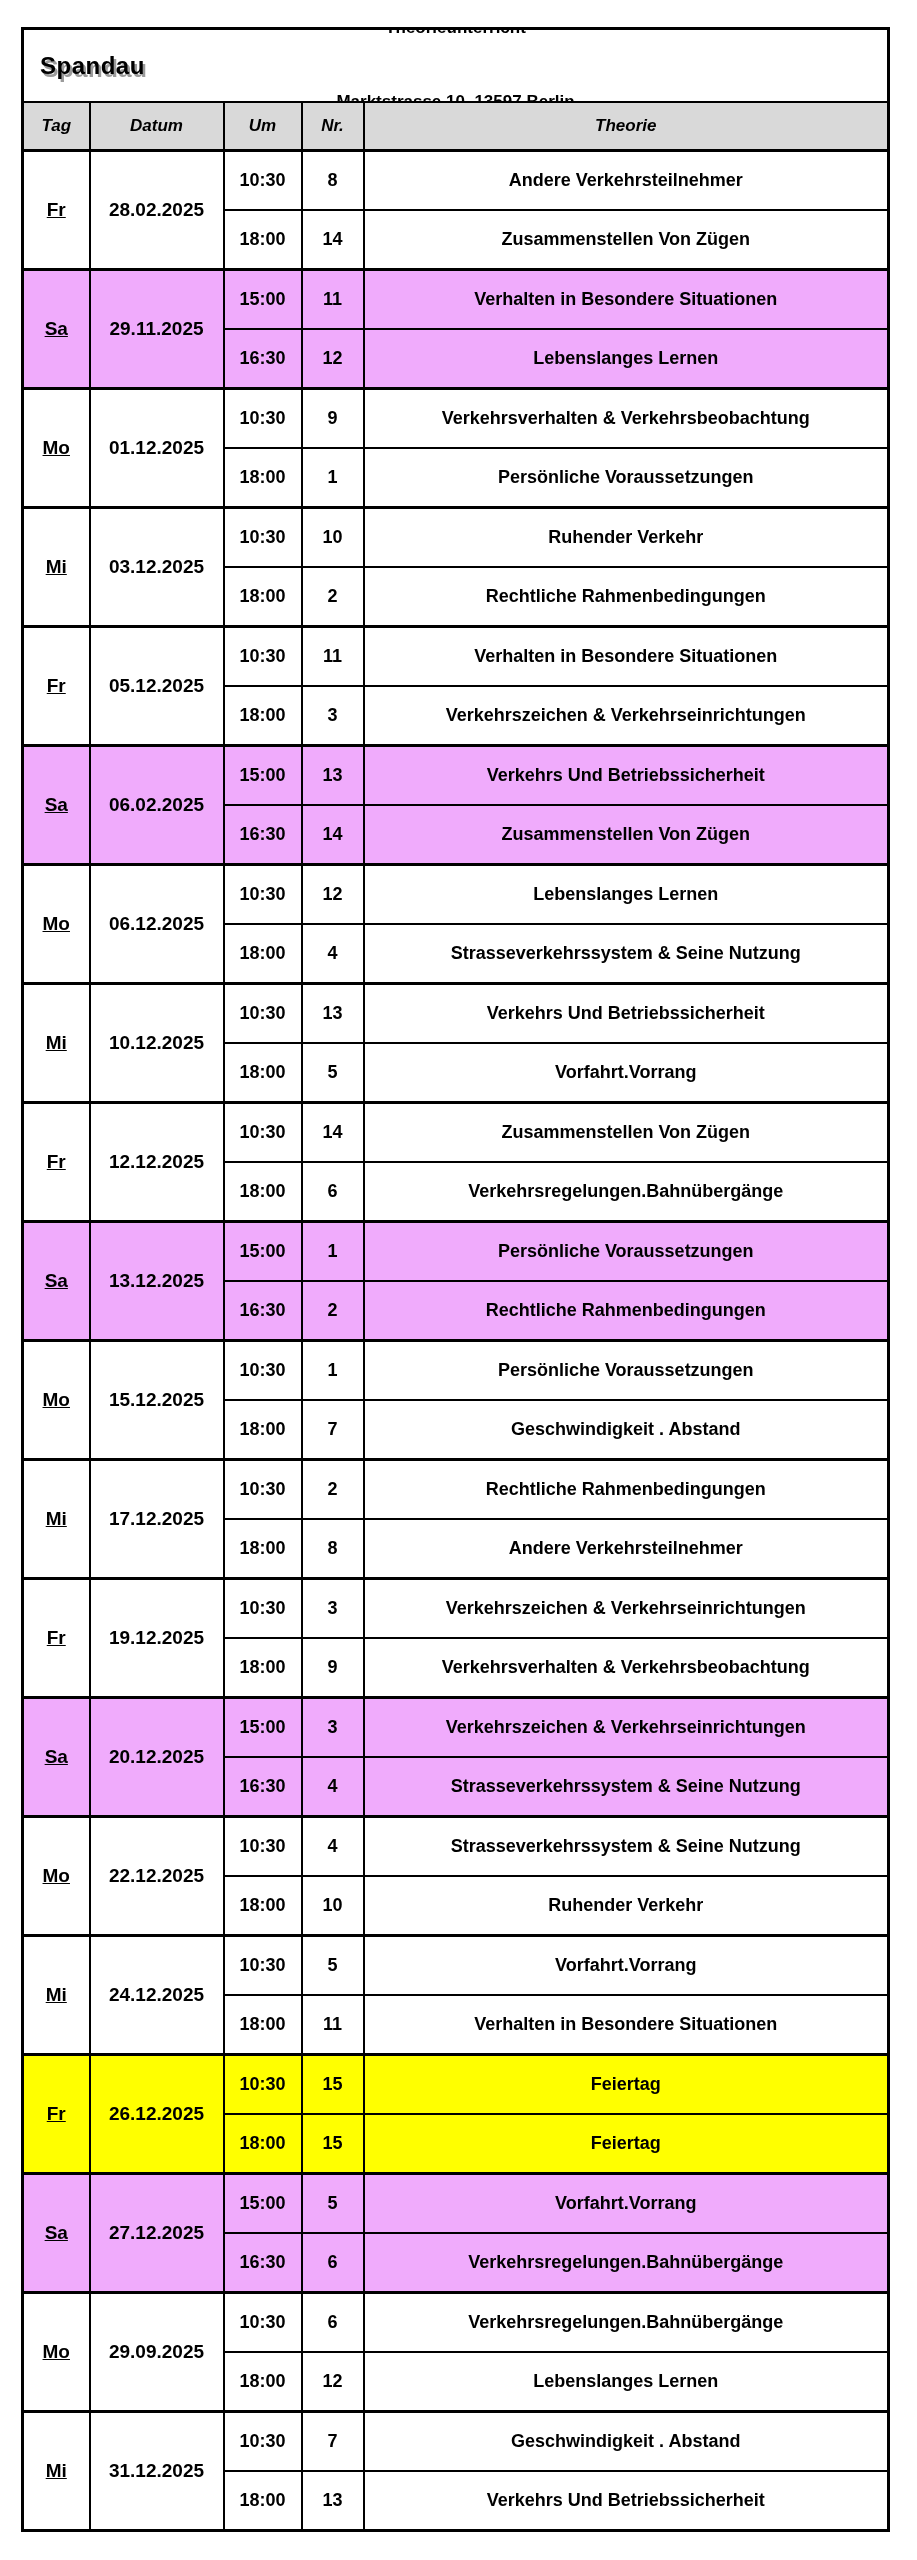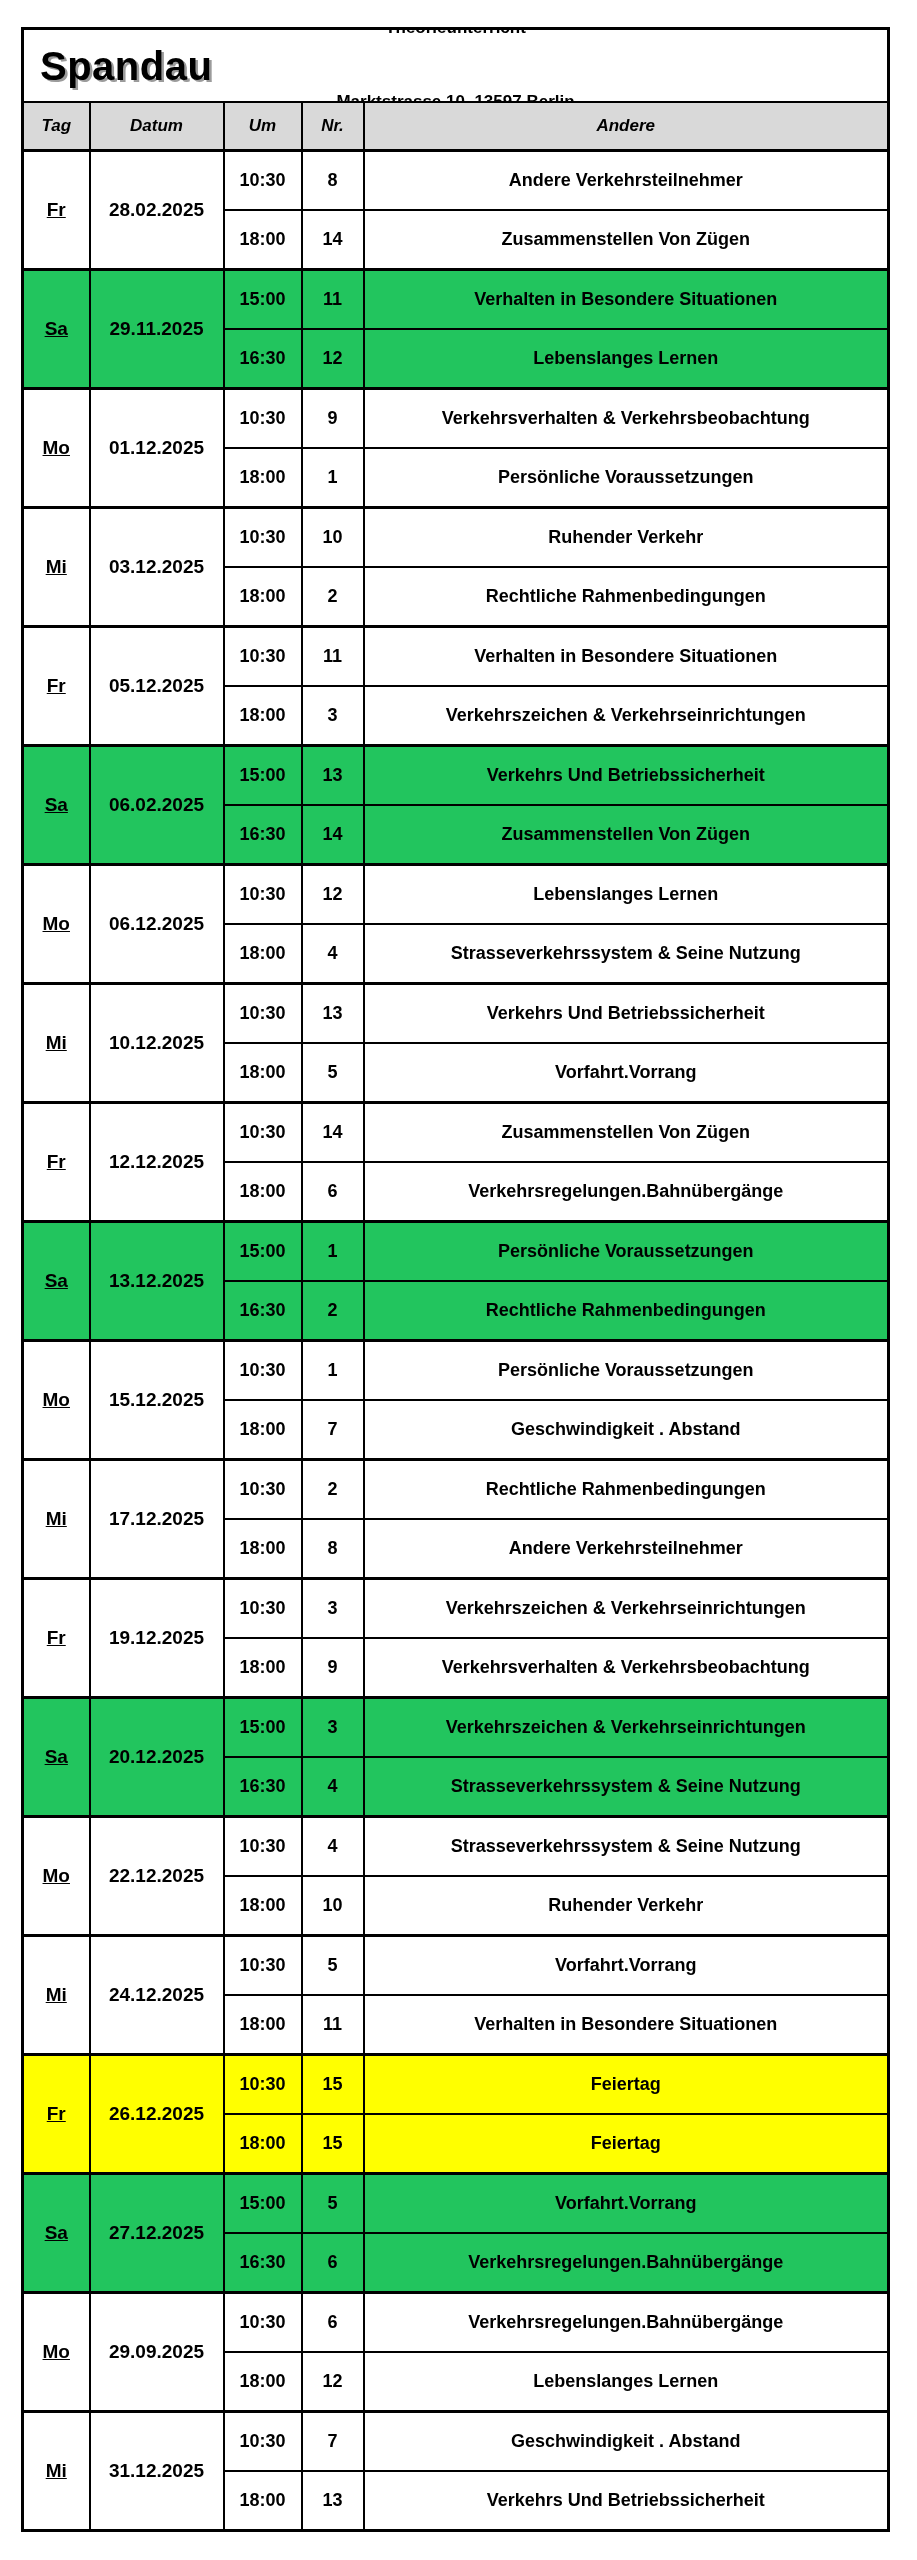--- a/index.html
+++ b/index.html
@@ -39,21 +39,21 @@
     height: 71px;
     border-bottom: 2px solid #000;
     background: #ffffff;
   }
   .title-cell { position: relative; width: 100%; height: 100%; }
   .location-title {
     position: absolute;
     left: 16px;
     top: 50%;
     transform: translateY(-50%);
-    font-size: 40px;
+    font-size: 24px;
     letter-spacing: 0.5px;
     text-shadow: 2.5px 2.5px 0 #9b9b9b;
     text-align: right;
   }
   .address-block {
     position: absolute;
     left: 0; right: 0;
     top: 50%;
     transform: translateY(-50%);
     text-align: center;
@@ -71,21 +71,21 @@
   }
 
   tbody tr { height: 59.5px; }
   tbody tr.group-start td { border-top: 3px solid #000; }
   td.day-cell  { font-size: 19px; text-decoration: underline; }
   td.date-cell { font-size: 19px; }
   td.time-cell { font-size: 18px; margin-top: 12px; }
   td.nr-cell   { font-size: 18px; }
   td.topic-cell{ font-size: 18px; }
 
-  tr.saturday td { background: #22c55e; }
+  tr.saturday td { background: #f0abfc; }
   tr.holiday  td { background: #ffff00; }
 </style>
 </head>
 <body>
 
 <table class="schedule">
   <colgroup>
     <col class="c-day">
       <col class="c-date">
       <col class="c-time">
@@ -102,21 +102,21 @@
             <div>Marktstrasse 10  13597 Berlin</div>
           </div>
         </div>
       </td>
     </tr>
     <tr class="head-row">
       <th>Tag</th>
       <th>Datum</th>
       <th>Um</th>
       <th>Nr.</th>
-      <th>Andere</th>
+      <th>Theorie</th>
     </tr>
   </thead>
   <tbody id="schedule-body">
       <tr class="group-start">
         <td class="day-cell" rowspan="2">Fr</td>
         <td class="date-cell" rowspan="2">28.02.2025</td>
         <td class="time-cell">10:30</td>
         <td class="nr-cell">8</td>
         <td class="topic-cell">Andere Verkehrsteilnehmer</td>
       </tr>

